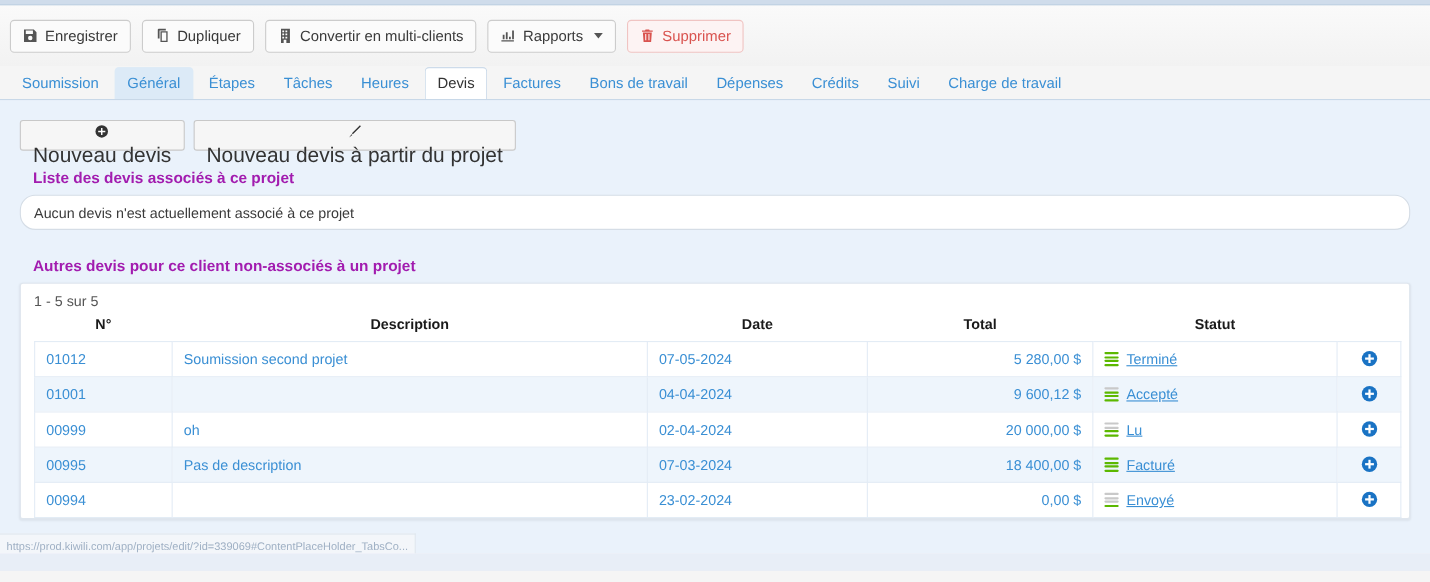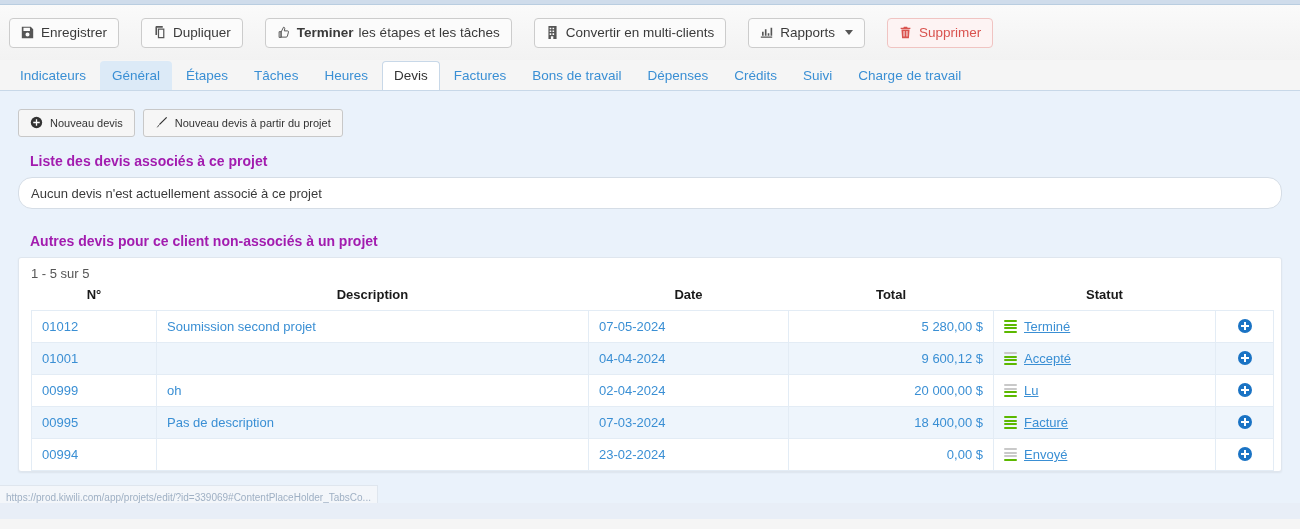--- a/index.html
+++ b/index.html
@@ -15,21 +15,21 @@
     height: 5px; width: 100%;
     background: #cfdceb;
     border-bottom: 1px solid #b9cde0;
   }
 
   
   #toolbar {
     height: 55px; width: 100%;
     background: linear-gradient(#fafafa, #f2f2f2);
     display: flex; align-items: center;
-    padding-left: 9px; gap: 22px;
+    padding-left: 9px; gap: 10px;
   }
   .tb-btn {
     display: inline-flex; align-items: center; gap: 7px;
     height: 30px; padding: 0 11px;
     font-size: 13.5px; color: #3a3a3a;
     background: #fbfbfb;
     border: 1px solid #ccc; border-radius: 4px;
     white-space: nowrap; cursor: pointer;
   }
   .tb-btn.danger { color: #d9534f; background: #fdf3f3; border-color: #f0c4c2; align-items: center; }
@@ -74,24 +74,24 @@
     border-top: 1px solid #c8d8e8;
     height: 413px;
     padding: 18px 18px 0 18px;
     position: relative;
   }
 
   .act-row { display: flex; gap: 8px; margin-bottom: 16px; }
   .act-btn {
     display: inline-flex; align-items: center; gap: 7px;
     height: 28px; padding: 0 11px;
-    font-size: 11px; color: #333;
+    font-size: 19px; color: #333;
     background: #f6f6f6;
     border: 1px solid #c8c8c8; border-radius: 3px;
-    cursor: pointer; white-space: nowrap;
+    cursor: pointer; white-space: nowrap; flex-direction: column;
   }
 
   .section-title {
     font-size: 14px; font-weight: bold; color: #a21caf;
     margin: 0 0 8px 12px;
   }
 
   .empty-box {
     background: #fff;
     border: 1px solid #d5dde6;
@@ -185,48 +185,41 @@
       <span>Enregistrer</span>
     </div>
     <div class="tb-btn">
       <span class="tb-ico"><svg viewBox="0 0 16 16" width="13" height="13">
           <path fill="#555" d="M4 0h8v2H5v9H3V1l1-1zM6 3h8v12H6V3zm1.5 1.5v9h5v-9h-5z"></path>
         </svg></span>
       <span>Dupliquer</span>
     </div>
     <div class="tb-btn">
       <span class="tb-ico"><svg viewBox="0 0 16 16" width="13" height="13">
-          <path fill="none" stroke="#555" stroke-width="1.2" d="M5 7.5L8 1.5c1.2 0 1.8.8 1.5 2L9 6h4c.8 0 1.3.7 1.1 1.5l-1.3 5c-.2.8-.8 1.2-1.6 1.2H5zM5 7v7H2.6V7H5z"></path>
-        </svg></span>
-      <span class="bold">Terminer</span>
-      <span style="margin-left: -2px;">les étapes et les tâches</span>
-    </div>
-    <div class="tb-btn">
-      <span class="tb-ico"><svg viewBox="0 0 16 16" width="13" height="13">
           <path fill="#555" d="M3 0h10v16H3V0zm1.5 2v2h2V2h-2zm3.5 0v2h2V2H8zm-3.5 3.5v2h2v-2h-2zm3.5 0v2h2v-2H8zm-3.5 3.5v2h2V9h-2zm3.5 0v2h2V9H8zm-2 3.5V16h3v-3.5H6z"></path>
         </svg></span>
       <span>Convertir en multi-clients</span>
     </div>
     <div class="tb-btn">
       <span class="tb-ico"><svg viewBox="0 0 16 16" width="13" height="13">
           <path fill="#555" d="M1 13h14v1.4H1V13zM2.5 7h2v5h-2V7zm3.5-3h2v8H6V4zm3.5 5h2v3h-2V9zm3.5-7h2v10h-2V2z"></path>
         </svg></span>
       <span>Rapports</span>
       <span class="caret"></span>
     </div>
     <div class="tb-btn danger">
       <span class="tb-ico"><svg viewBox="0 0 16 16" width="13" height="13">
           <path fill="#d9534f" d="M6 1h4l.6 1H14v1.6H2V2h3.4L6 1zM3 4.4h10L12.2 15H3.8L3 4.4zm2.6 1.6v7h1.2v-7H5.6zm3.6 0v7h1.2v-7H9.2z"></path>
         </svg></span>
       <span>Supprimer</span>
     </div>
   </div>
 
 <div id="tabs">
-    <div class="tab">Indicateurs</div>
+    <div class="tab">Soumission</div>
     <div class="tab soft">Général</div>
     <div class="tab">Étapes</div>
     <div class="tab">Tâches</div>
     <div class="tab">Heures</div>
     <div class="tab active">Devis</div>
     <div class="tab">Factures</div>
     <div class="tab">Bons de travail</div>
     <div class="tab">Dépenses</div>
     <div class="tab">Crédits</div>
     <div class="tab">Suivi</div>

